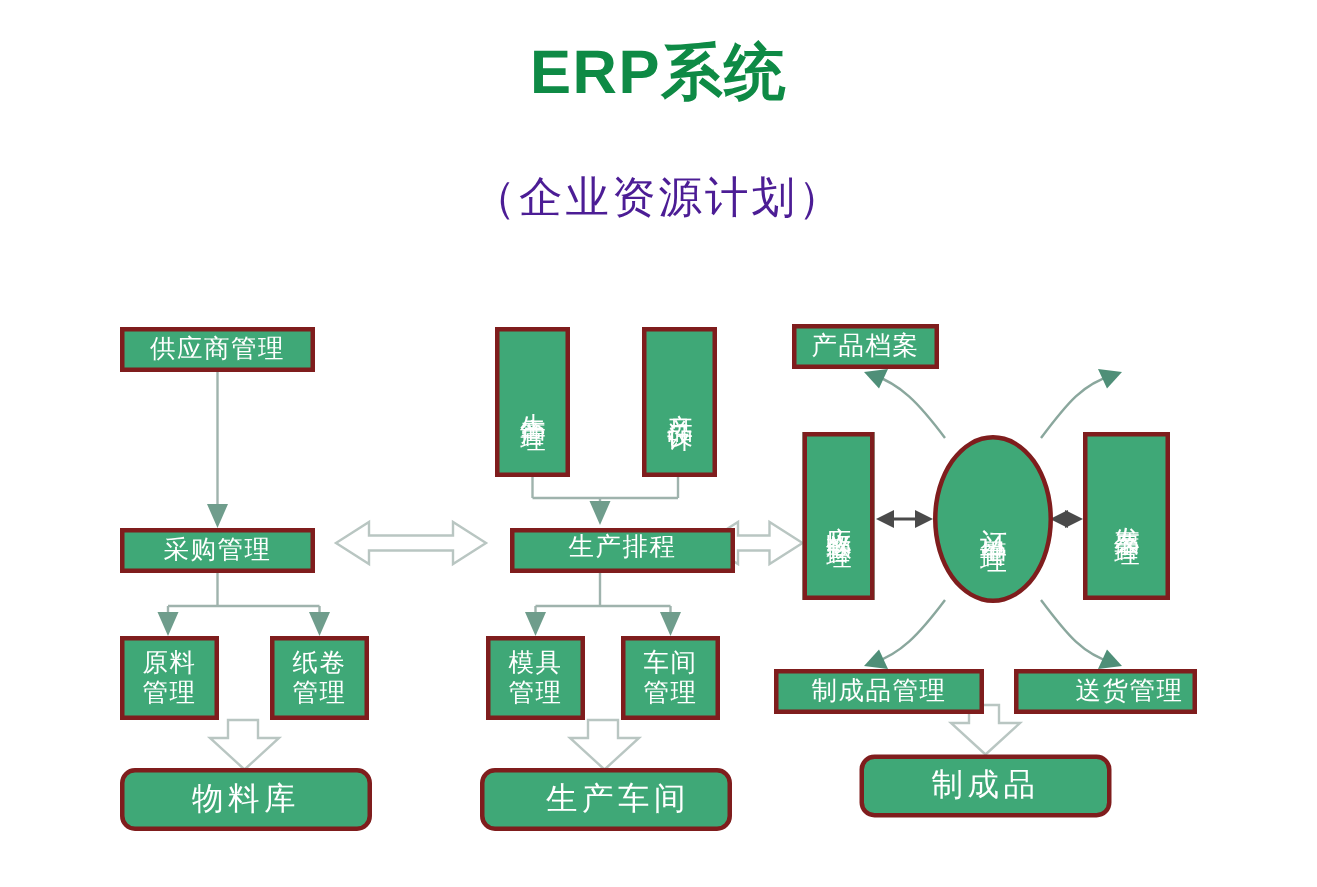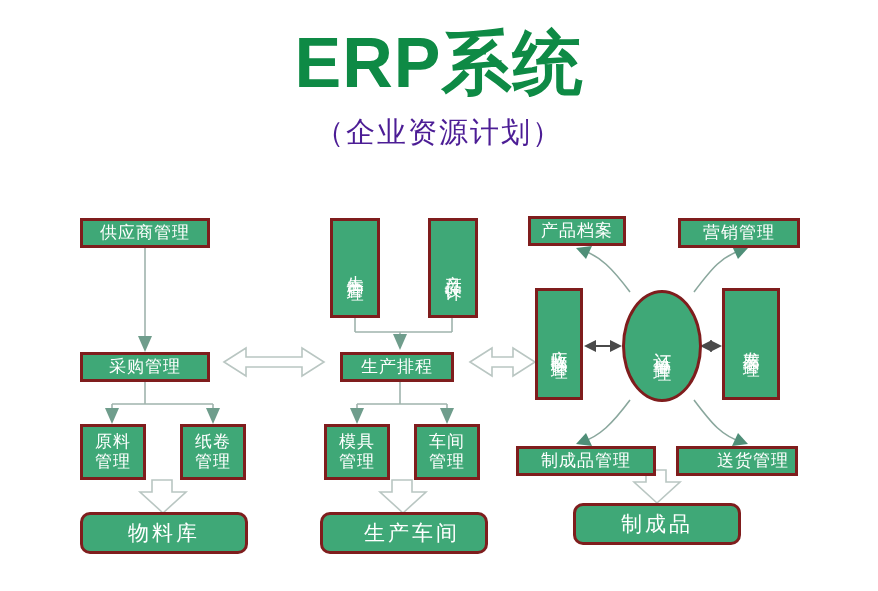--- a/index.html
+++ b/index.html
@@ -15,21 +15,21 @@
     overflow: hidden;
     font-family: "Liberation Sans", "DejaVu Sans", sans-serif;
   }
   
   .title {
     position: absolute;
     left: 0;
     top: 28px;
     width: 878px;
     text-align: center;
-    font-size: 70px;
+    font-size: 41px;
     font-weight: bold;
     color: #0e8a45;
     letter-spacing: 1px;
     line-height: 1;
     font-family: "Liberation Sans", "DejaVu Sans", sans-serif;
   }
   .subtitle {
     position: absolute;
     left: 0;
     top: 118px;
@@ -197,37 +197,36 @@
     <span>纸卷</span>
     <span>管理</span>
   </div>
 
   <div class="node rounded" style="left:80px; top:512px; width:168px; height:42px;">物料库</div>
 
   <div class="node vertical" style="left:330px; top:218px; width:50px; height:100px;">生产管理</div>
 
   <div class="node vertical" style="left:428px; top:218px; width:50px; height:100px;">产品设计</div>
 
-  <div class="node" style="left:340px; top:352px; width:114px; height:30px;">生产排程</div>
+  <div class="node" style="left:340px; top:352px; width:150px; height:30px;font-family:Liberation Mono, monospace;">生产排程</div>
 
   <div class="node two-line" style="left:324px; top:424px; width:66px; height:56px; flex-direction:column;">
     <span>模具</span>
     <span>管理</span>
   </div>
 
   <div class="node two-line" style="left:414px; top:424px; width:66px; height:56px; flex-direction:column;">
     <span>车间</span>
     <span>管理</span>
   </div>
 
   <div class="node rounded" style="left:320px; top:512px; width:168px; height:42px;padding-left:16px;">生产车间</div>
 
   <div class="node" style="left:528px; top:216px; width:98px; height:30px;">产品档案</div>
 
-  <div class="node" style="left:678px; top:218px; width:122px; height:30px;">营销管理</div>
 
   <div class="node vertical" style="left:535px; top:288px; width:48px; height:112px;">应收款管理</div>
 
   <div class="node ellipse" style="left:622px; top:290px; width:80px; height:112px;">订单管理</div>
 
   <div class="node vertical" style="left:722px; top:288px; width:58px; height:112px;">发票管理</div>
 
   <div class="node" style="left:516px; top:446px; width:140px; height:30px;">制成品管理</div>
 
   <div class="node" style="left:676px; top:446px; width:122px; height:30px;padding-left:32px;">送货管理</div>

